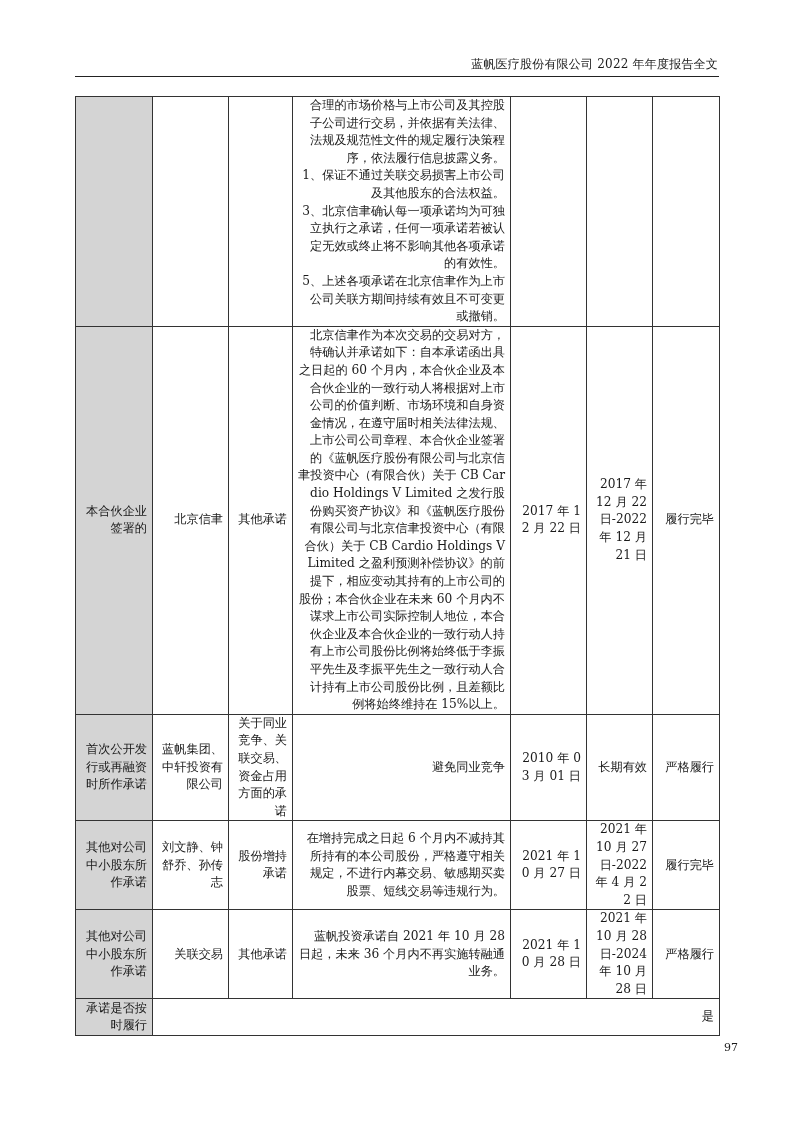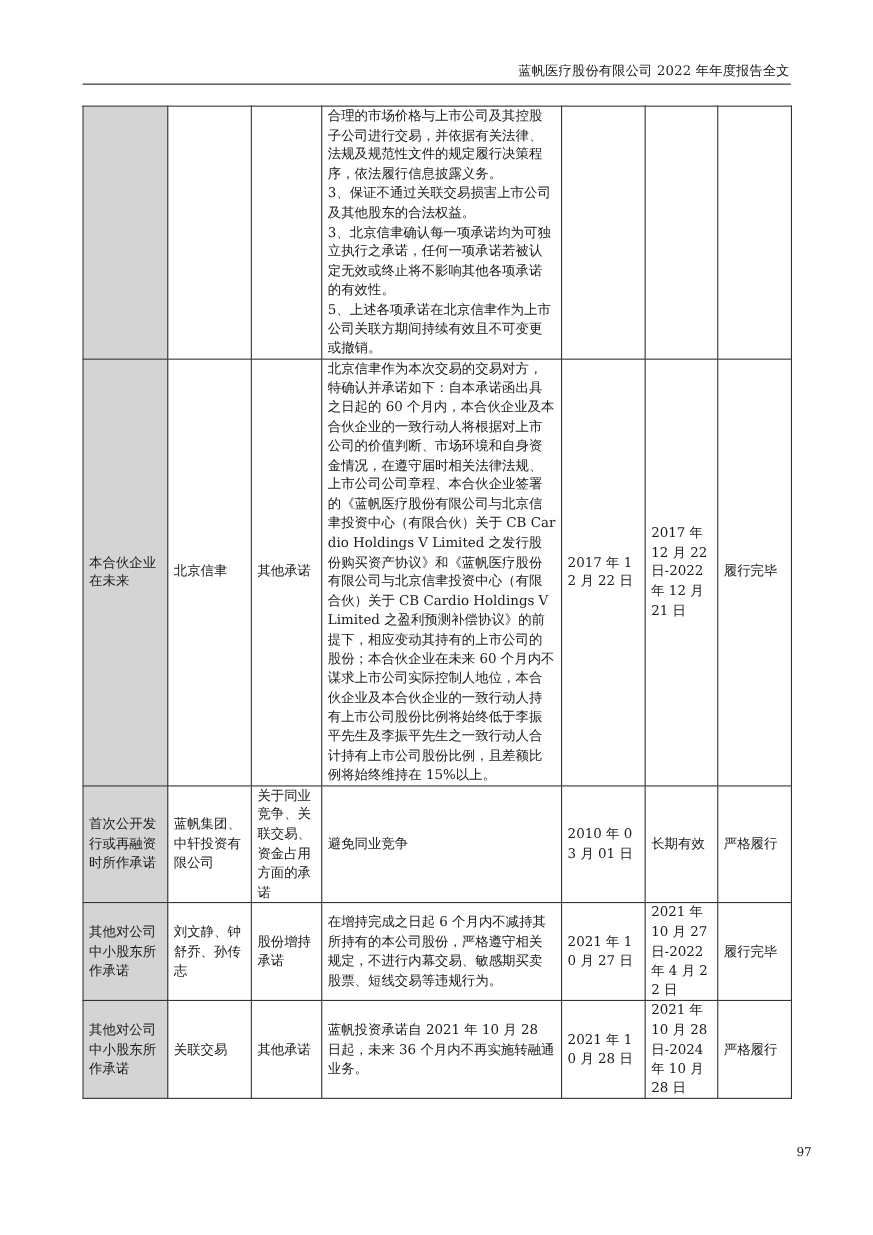--- a/index.html
+++ b/index.html
@@ -1,20 +1,20 @@
 <!DOCTYPE html>
 <html><head>
 <meta charset="utf-8">
 <style>
   html, body { margin: 0; padding: 0; background: #ffffff; }
   body { width: 794px; height: 1123px; position: relative; overflow: hidden;
          font-family: "DejaVu Serif", "Liberation Serif", serif; color: #1a1a1a; }
   .header { position: absolute; top: 56px; right: 76px; font-size: 12px; letter-spacing: 0.2px; }
   .header-rule { position: absolute; top: 76px; left: 75px; width: 644px; height: 1px; background: #222; }
-  table.main { position: absolute; top: 96px; left: 75px; width: 644px; border-collapse: collapse; table-layout: fixed; }
+  table.main { position: absolute; top: 96px; left: 75px; width: 644px; border-collapse: collapse; table-layout: fixed; text-align: right; }
   table.main td { border: 1px solid #333; font-size: 12.2px; line-height: 17.6px; vertical-align: middle; padding: 0 5px; word-break: break-all; }
   td.gray { background: #d4d4d4; }
   td.longtext { padding: 0 6px; }
   .page-num { position: absolute; top: 1041px; left: 702px; font-size: 11px; margin-left: 22px; }
   .cell-line { display: block; }
 </style>
 </head>
 <body>
 
 <div class="header">蓝帆医疗股份有限公司 2022 年年度报告全文</div>
@@ -30,30 +30,30 @@
       <col style="width:66px">
       <col style="width:67px">
   </colgroup>
   <tbody>
       <tr style="height:209px">
     <td class="gray"></td>
     <td></td>
     <td></td>
     <td class="longtext" style="vertical-align:top">
       <span class="cell-line">合理的市场价格与上市公司及其控股子公司进行交易，并依据有关法律、法规及规范性文件的规定履行决策程序，依法履行信息披露义务。</span>
-      <span class="cell-line">3、保证不通过关联交易损害上市公司及其他股东的合法权益。</span>
+      <span class="cell-line">1、保证不通过关联交易损害上市公司及其他股东的合法权益。</span>
       <span class="cell-line">3、北京信聿确认每一项承诺均为可独立执行之承诺，任何一项承诺若被认定无效或终止将不影响其他各项承诺的有效性。</span>
       <span class="cell-line">5、上述各项承诺在北京信聿作为上市公司关联方期间持续有效且不可变更或撤销。</span>
     </td>
     <td></td>
     <td></td>
     <td></td>
   </tr>
   <tr style="height:352px">
-    <td class="gray">本合伙企业在未来</td>
+    <td class="gray">本合伙企业签署的</td>
     <td>北京信聿</td>
     <td>其他承诺</td>
     <td class="longtext">北京信聿作为本次交易的交易对方，特确认并承诺如下：自本承诺函出具之日起的 60 个月内，本合伙企业及本合伙企业的一致行动人将根据对上市公司的价值判断、市场环境和自身资金情况，在遵守届时相关法律法规、上市公司公司章程、本合伙企业签署的《蓝帆医疗股份有限公司与北京信聿投资中心（有限合伙）关于 CB Cardio Holdings V Limited 之发行股份购买资产协议》和《蓝帆医疗股份有限公司与北京信聿投资中心（有限合伙）关于 CB Cardio Holdings V Limited 之盈利预测补偿协议》的前提下，相应变动其持有的上市公司的股份；本合伙企业在未来 60 个月内不谋求上市公司实际控制人地位，本合伙企业及本合伙企业的一致行动人持有上市公司股份比例将始终低于李振平先生及李振平先生之一致行动人合计持有上市公司股份比例，且差额比例将始终维持在 15%以上。</td>
     <td>2017 年 12 月 22 日</td>
     <td>2017 年 12 月 22 日-2022 年 12 月 21 日</td>
     <td>履行完毕</td>
   </tr>
   <tr style="height:95px">
     <td class="gray">首次公开发行或再融资时所作承诺</td>
     <td>蓝帆集团、中轩投资有限公司</td>
@@ -74,16 +74,20 @@
   </tr>
   <tr style="height:82px">
     <td class="gray">其他对公司中小股东所作承诺</td>
     <td>关联交易</td>
     <td>其他承诺</td>
     <td class="longtext">蓝帆投资承诺自 2021 年 10 月 28 日起，未来 36 个月内不再实施转融通业务。</td>
     <td>2021 年 10 月 28 日</td>
     <td>2021 年 10 月 28 日-2024 年 10 月 28 日</td>
     <td>严格履行</td>
   </tr>
+  <tr style="height:37px">
+    <td class="gray">承诺是否按时履行</td>
+    <td colspan="6">是</td>
+  </tr>
 </tbody>
   </table>
 
 <div class="page-num">97</div>
 
 </body></html>

